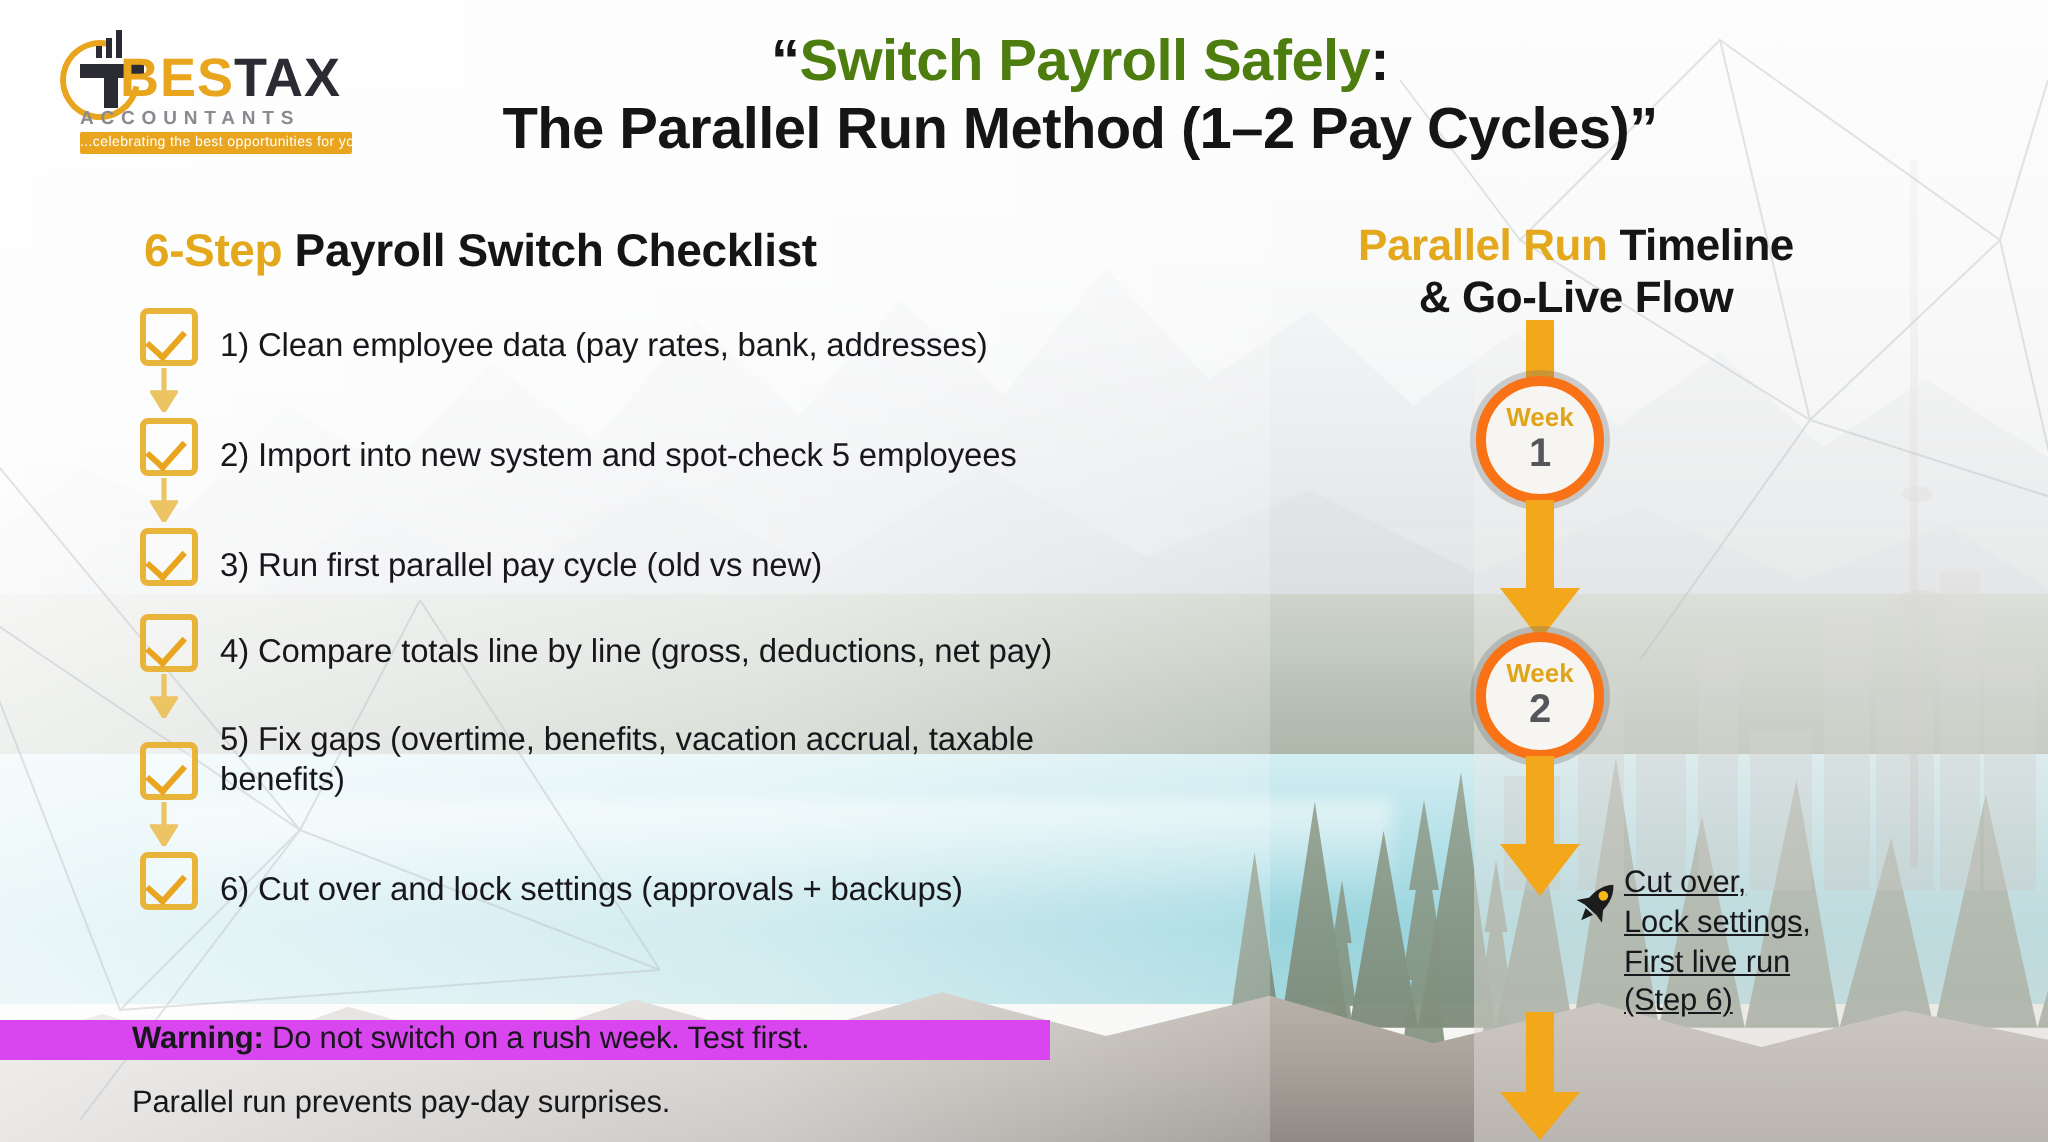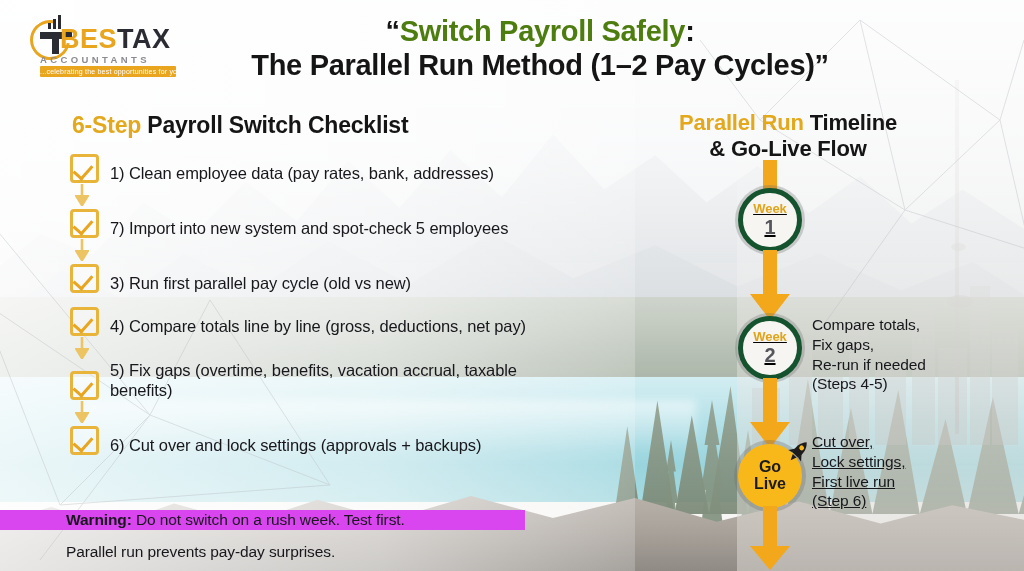--- a/index.html
+++ b/index.html
@@ -165,23 +165,22 @@
   
   .timeline{position:absolute;left:700px;top:160px;width:320px;height:410px;}
   .tl-stem{position:absolute;left:63px;width:14px;background:#f3a71b;}
   .tl-arrow{position:absolute;left:47px;width:46px;}
   .tl-node{
     position:absolute;left:38px;width:64px;height:64px;border-radius:50%;
     display:flex;flex-direction:column;align-items:center;justify-content:center;
     box-sizing:border-box;
   }
   .tl-node.ring{
-    border:5px solid #14532d;background:#f6f5f2;
+    border:5px solid #f97316;background:#f6f5f2;
     box-shadow:0 0 0 3px rgba(110,110,110,.30);
-    text-decoration:underline;
   }
   .tl-node.solid{
     background:#f8b81a;border:3px solid #f8b81a;
     box-shadow:0 0 0 4px rgba(110,110,110,.32);
   }
   .tl-w{font-size:13px;font-weight:700;color:#e0a41b;line-height:1;}
   .tl-n{font-size:20px;font-weight:700;color:#55565b;line-height:1.1;margin-top:1px;}
   .tl-go1{font-size:16px;font-weight:700;color:#1b1b1b;line-height:1;}
   .tl-go2{font-size:16px;font-weight:700;color:#1b1b1b;line-height:1.05;margin-top:1px;}
   .tl-desc{position:absolute;left:112px;font-size:15.5px;color:#17171c;line-height:1.28;font-weight:500;letter-spacing:-.1px;}
@@ -279,21 +278,21 @@
         <div class="ck-text" style="width:432px">1) Clean employee data (pay rates, bank, addresses)</div>
       </div>
       <div class="ck-arrow">
         <svg width="14" height="22" viewBox="0 0 14 22">
             <path d="M7 0 L7 13 M7 21 L1.6 12.4 L12.4 12.4 Z" stroke="#edc463" stroke-width="2.6" fill="#edc463"></path>
           </svg>
       </div>
 
       <div class="ck-row">
         <div class="ck-box"></div>
-        <div class="ck-text" style="width:436px">7) Import into new system and spot-check 5 employees</div>
+        <div class="ck-text" style="width:436px">2) Import into new system and spot-check 5 employees</div>
       </div>
       <div class="ck-arrow">
         <svg width="14" height="22" viewBox="0 0 14 22">
             <path d="M7 0 L7 13 M7 21 L1.6 12.4 L12.4 12.4 Z" stroke="#edc463" stroke-width="2.6" fill="#edc463"></path>
           </svg>
       </div>
 
       <div class="ck-row">
         <div class="ck-box"></div>
         <div class="ck-text" style="width:452px">3) Run first parallel pay cycle (old vs new)</div>
@@ -351,35 +350,27 @@
       <div class="tl-arrow" style="top:90px;">
         <svg width="46" height="72" viewBox="0 0 46 72">
             <path d="M16 0 L30 0 L30 44 L43 44 L23 70 L3 44 L16 44 Z" fill="#f3a71b"></path>
           </svg>
       </div>
 
       <div class="tl-node ring" style="top:156px;">
         <div class="tl-w">Week</div>
         <div class="tl-n">2</div>
       </div>
-      <div class="tl-desc" style="top:155px;width:205px;white-space:pre-line;">Compare totals,
-Fix gaps,
-Re-run if needed
-(Steps 4-5)</div>
 
       <div class="tl-arrow" style="top:218px;">
         <svg width="46" height="72" viewBox="0 0 46 72">
             <path d="M16 0 L30 0 L30 44 L43 44 L23 70 L3 44 L16 44 Z" fill="#f3a71b"></path>
           </svg>
       </div>
 
-      <div class="tl-node solid" style="top:284px;">
-        <div class="tl-go1">Go</div>
-        <div class="tl-go2">Live</div>
-      </div>
       <div class="rocket" style="top:278px;">
         <svg width="28" height="28" viewBox="0 0 28 28">
           <g transform="rotate(42 14 14)">
             <path d="M14 1 C18.5 5.5 19.5 12 18 18 L10 18 C8.5 12 9.5 5.5 14 1 Z" fill="#1c1c1c"></path>
             <circle cx="14" cy="8.5" r="2.4" fill="#f8b81a"></circle>
             <path d="M10 13 L5.5 19 L10 18 Z" fill="#1c1c1c"></path>
             <path d="M18 13 L22.5 19 L18 18 Z" fill="#1c1c1c"></path>
             <path d="M11.5 19 L14 25 L16.5 19 Z" fill="#1c1c1c"></path>
           </g>
         </svg>

